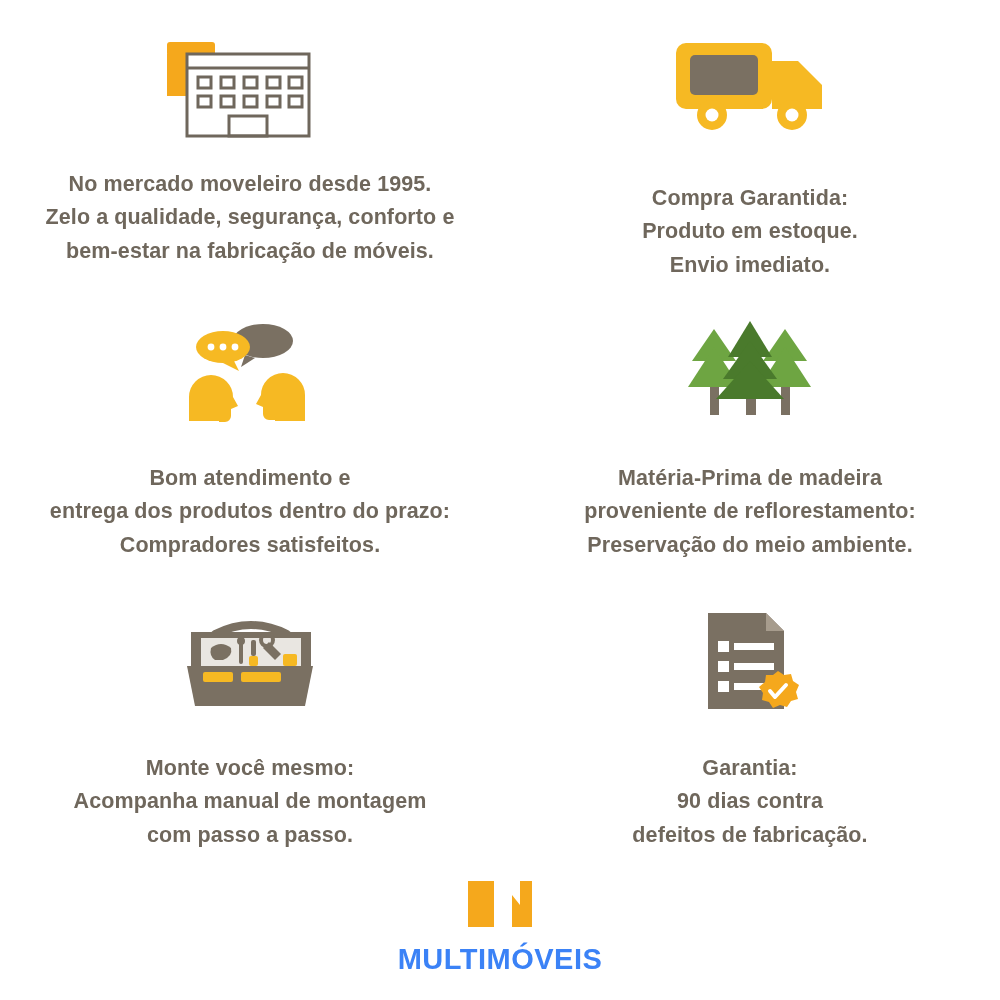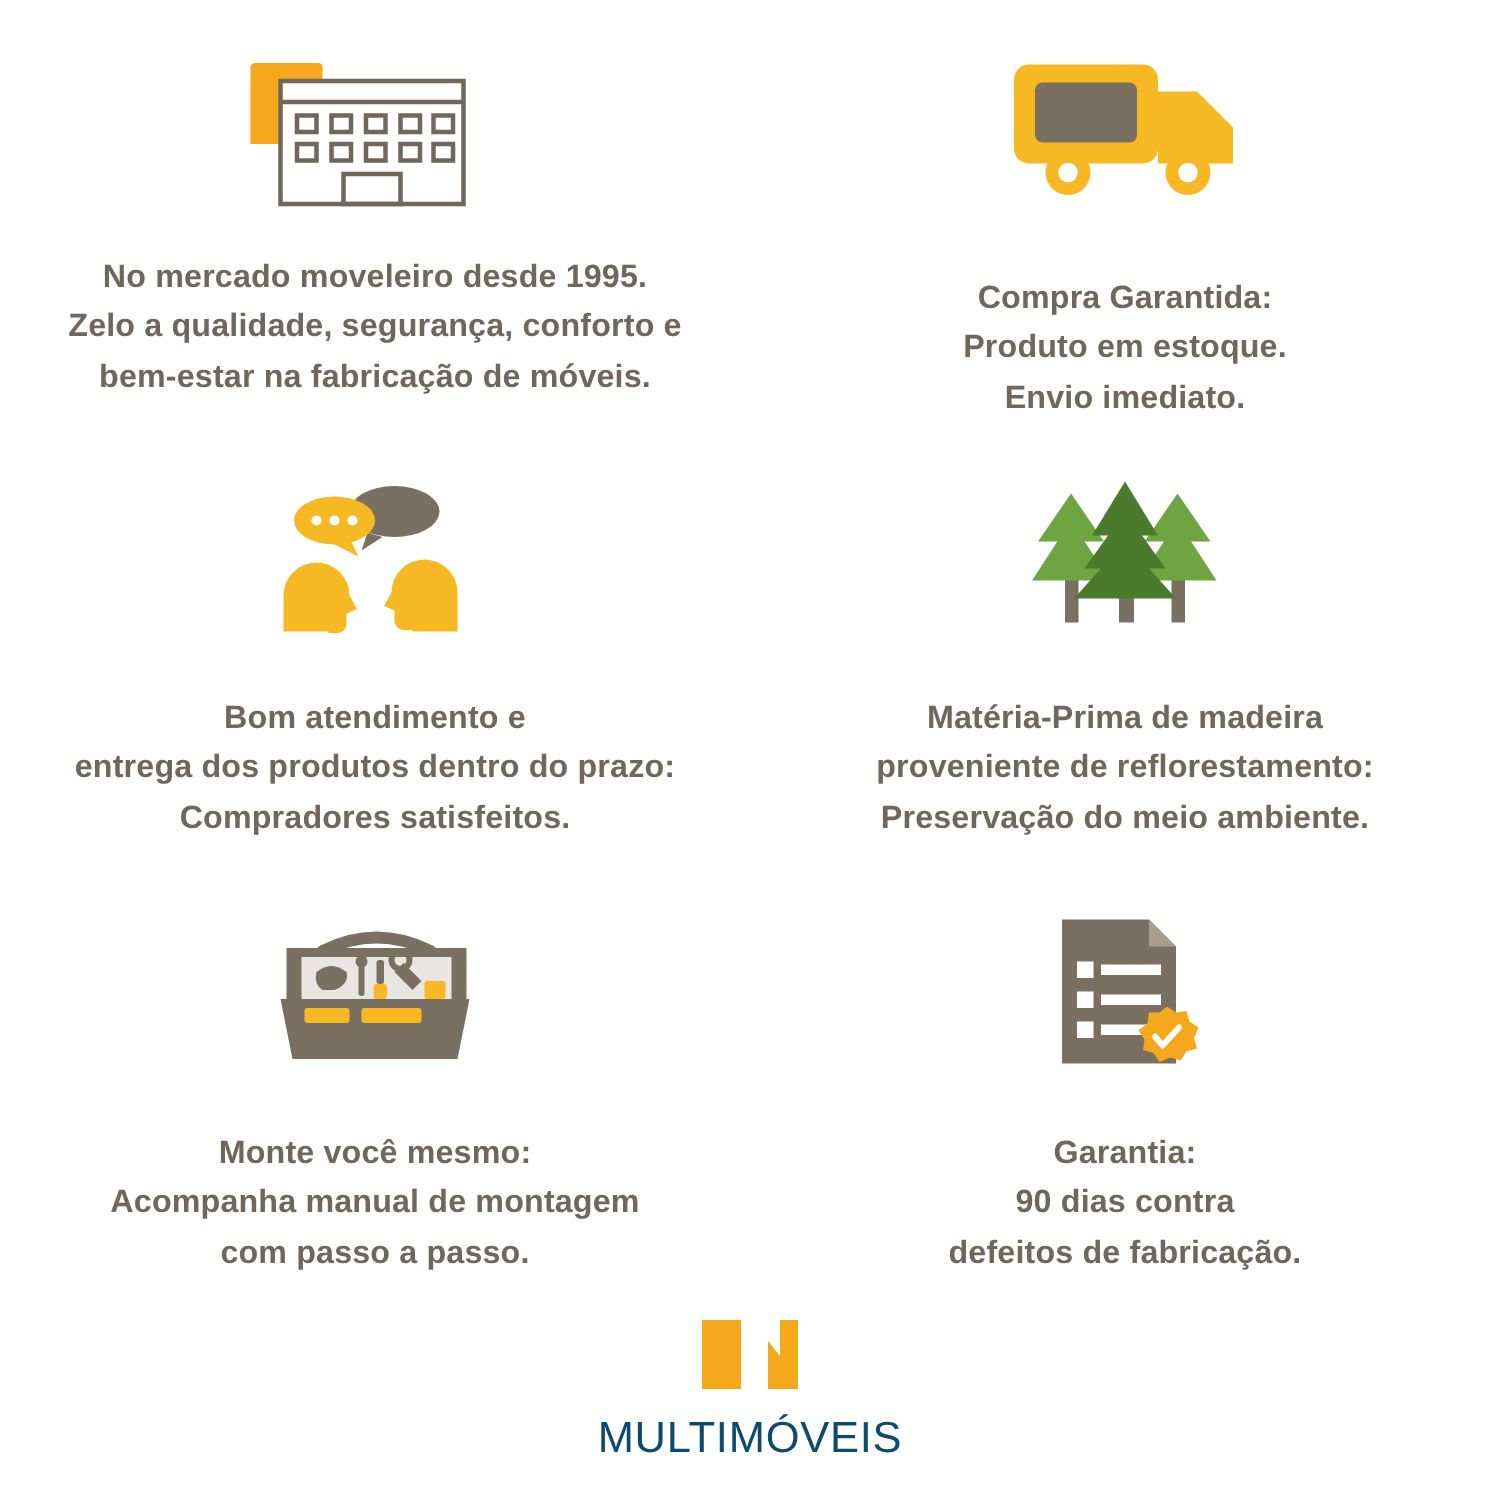--- a/index.html
+++ b/index.html
@@ -60,23 +60,23 @@
     bottom: 24px;
     display: flex;
     flex-direction: column;
     align-items: center;
   }
   .brand-mark {
     margin-bottom: 10px;
   }
   .brand-name {
     font-size: 29px;
-    font-weight: normal;
+    font-weight: bold;
     letter-spacing: 0.5px;
-    color: #0c4a6e;
+    color: #3b82f6;
   }
   
   .cell-0 .caption { margin-top: 16px; }
   .cell-1 .caption { }
   .cell-2 .icon-wrap { height: 120px; }
   .cell-3 .icon-wrap { height: 120px; }
   .cell-4 .icon-wrap { height: 120px; }
   .cell-5 .icon-wrap { height: 120px; }
 </style>
 </head>

